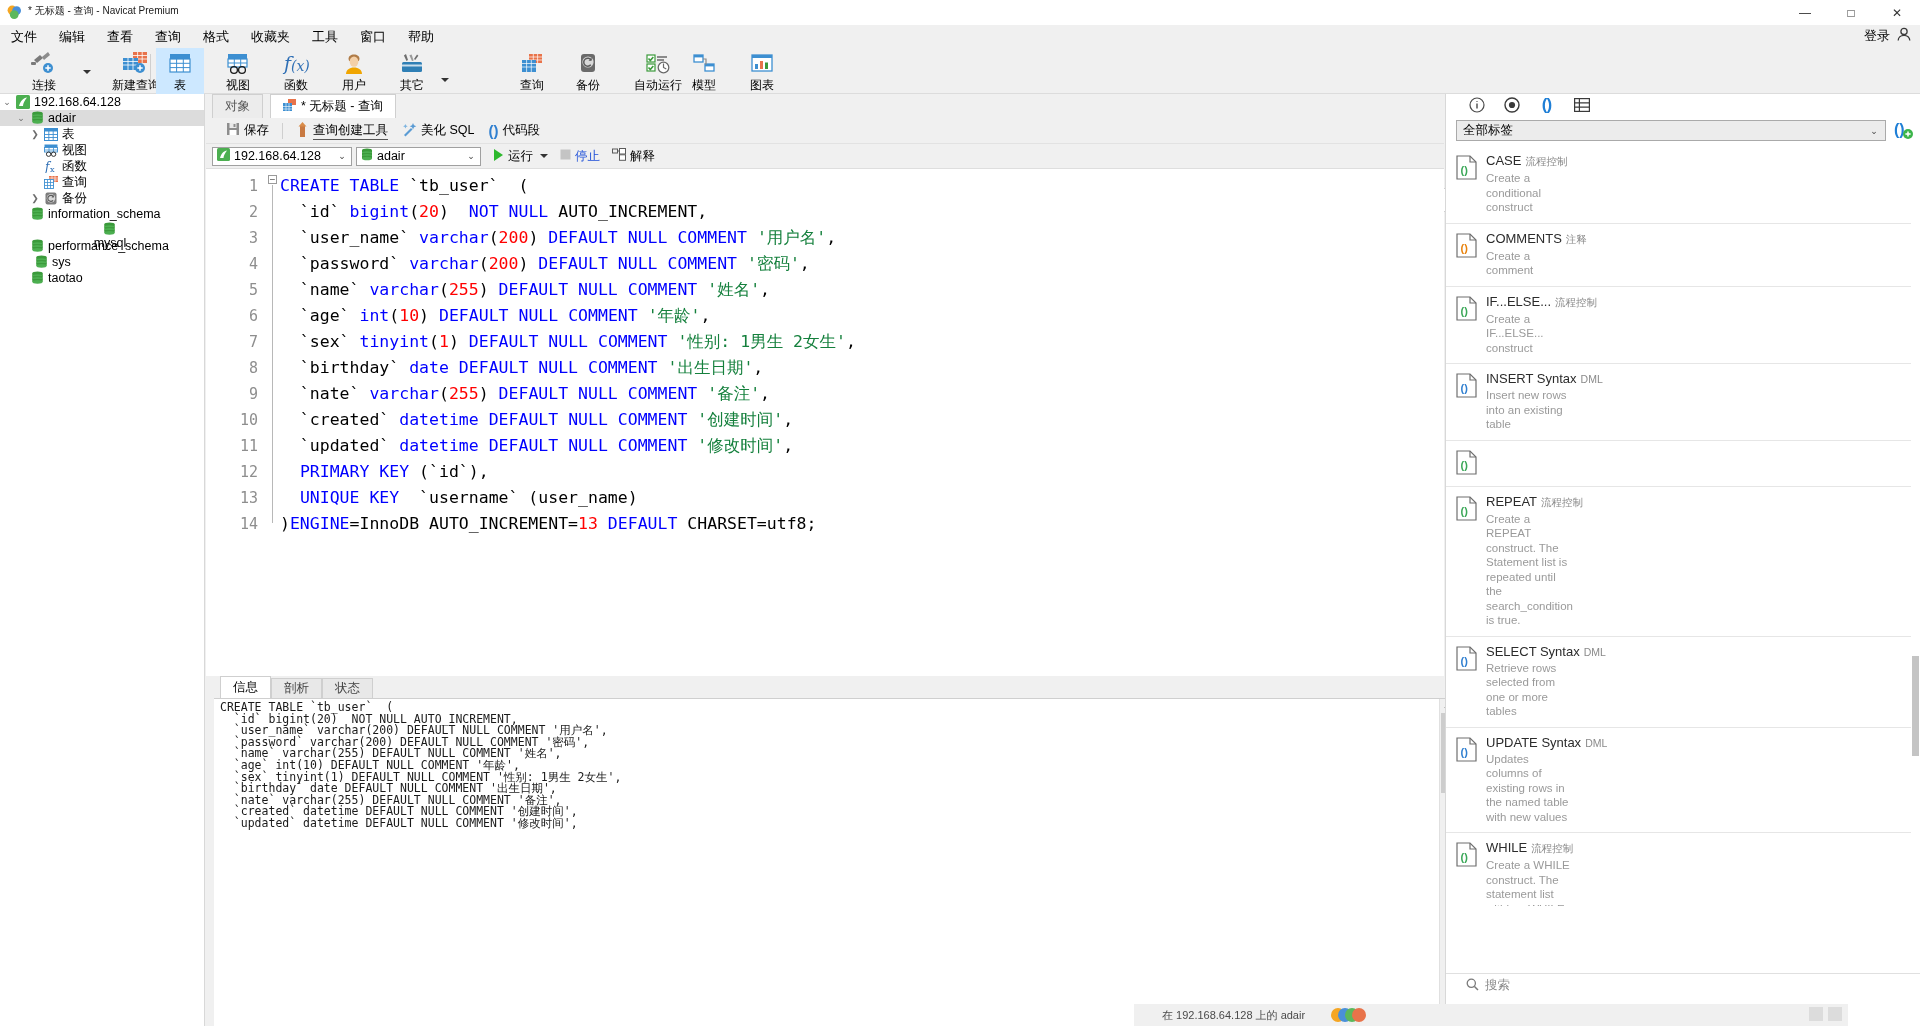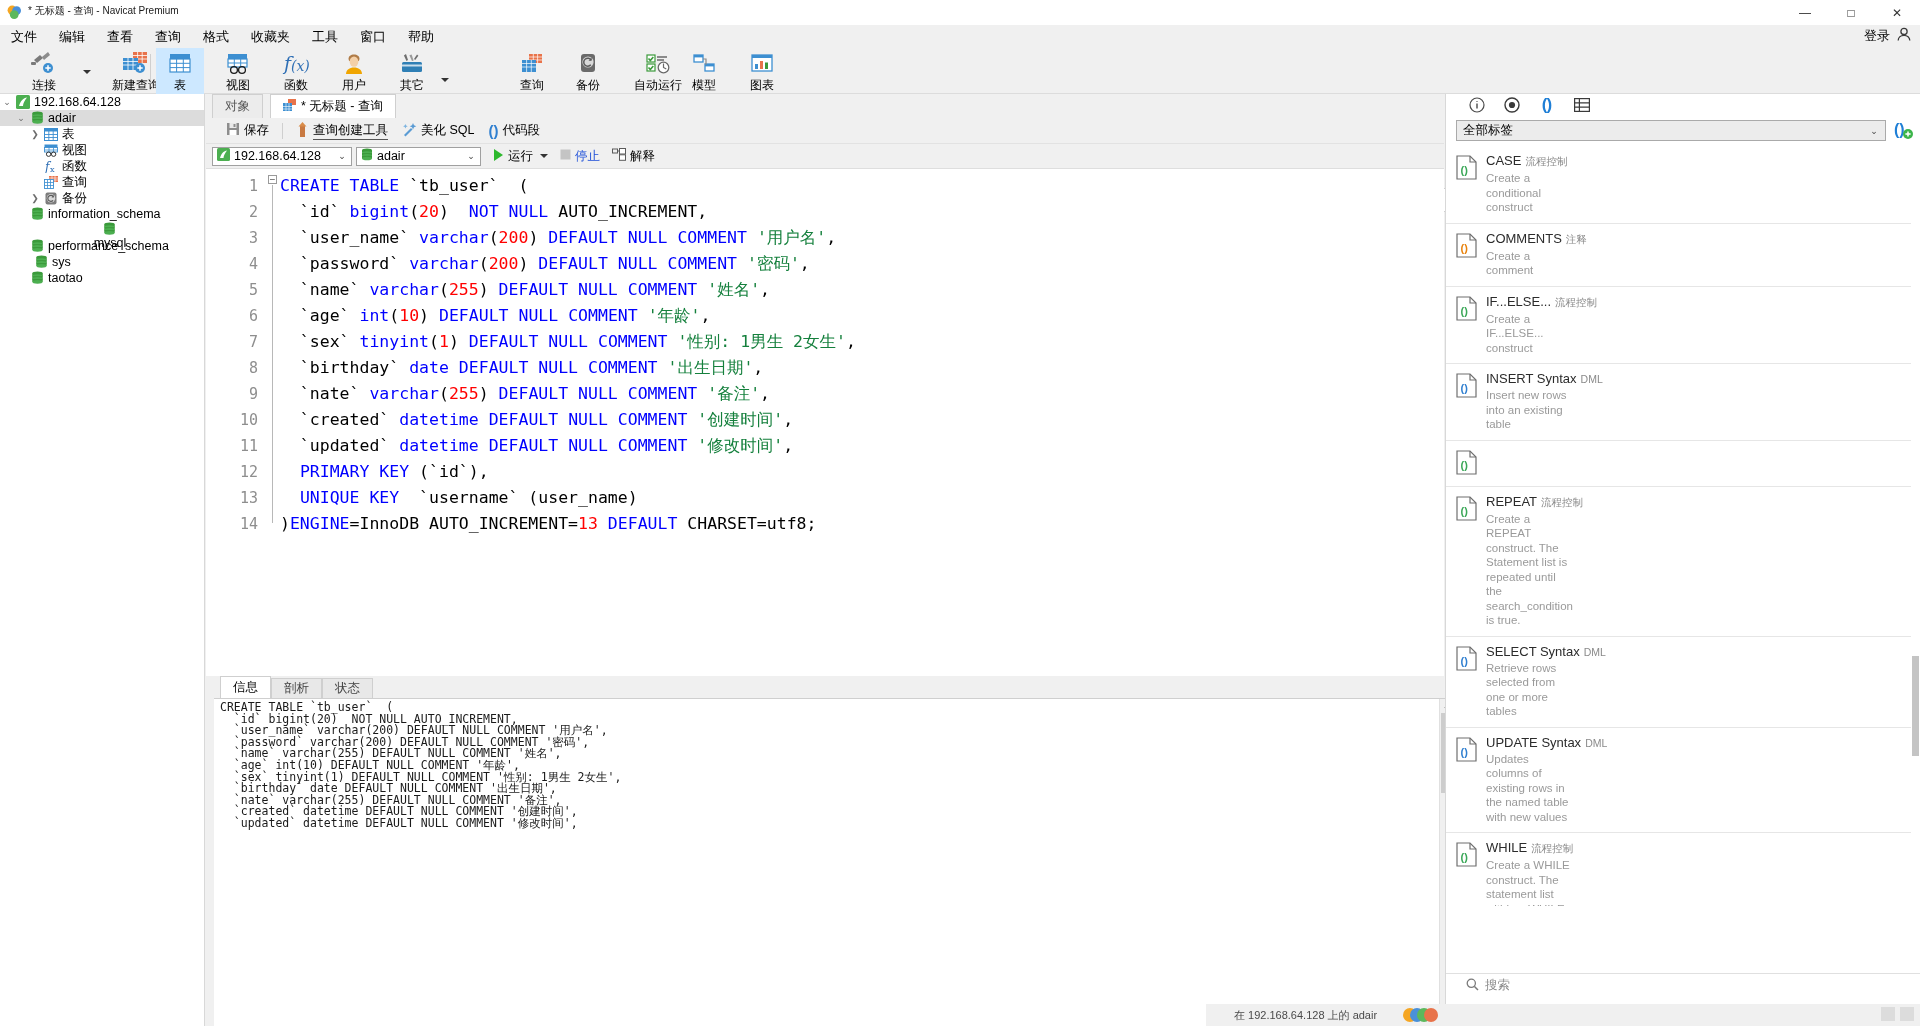--- a/index.html
+++ b/index.html
@@ -107,21 +107,21 @@
   .snip-title { font-size:13px; font-weight:normal; color:#2b2b2b; display:inline; }
   .snip-tag { font-size:10.5px; color:#8a8a8a; font-weight:normal; padding-left:4px; }
   .snip-desc { font-size:11.5px; color:#9a9a9a; line-height:14.5px; margin-top:2px; max-width:86px; }
   .rp-search { position:absolute; left:0; bottom:29px; width:475px; height:24px; border-top:1px solid #e0e0e0;
                display:flex; align-items:center; gap:6px; padding-left:20px; }
   .rp-search .ph { font-size:12.5px; color:#8a8a8a; }
   .rp-scroll { position:absolute; right:0; top:52px; width:9px; height:760px; background:#fff; }
   .rp-thumb { position:absolute; right:1px; top:510px; width:7px; height:100px; background:#c4c4c4; }
 
   
-  .statusbar { position:absolute; left:1206px; top:1004px; width:714px; height:22px; background:#f0f0f0; }
+  .statusbar { position:absolute; left:1134px; top:1004px; width:714px; height:22px; background:#f0f0f0; }
   .st-text { position:absolute; left:28px; top:4px; font-size:11px; color:#4a4a4a; white-space:nowrap; }
   .st-logo { position:absolute; left:196px; top:2px; width:36px; height:18px; }
   .st-right { position:absolute; right:6px; top:3px; display:flex; gap:5px; }
   .st-sq { width:14px; height:14px; background:#dcdcdc; }
 </style>
 </head>
 <body>
 
 <div class="app">
 

